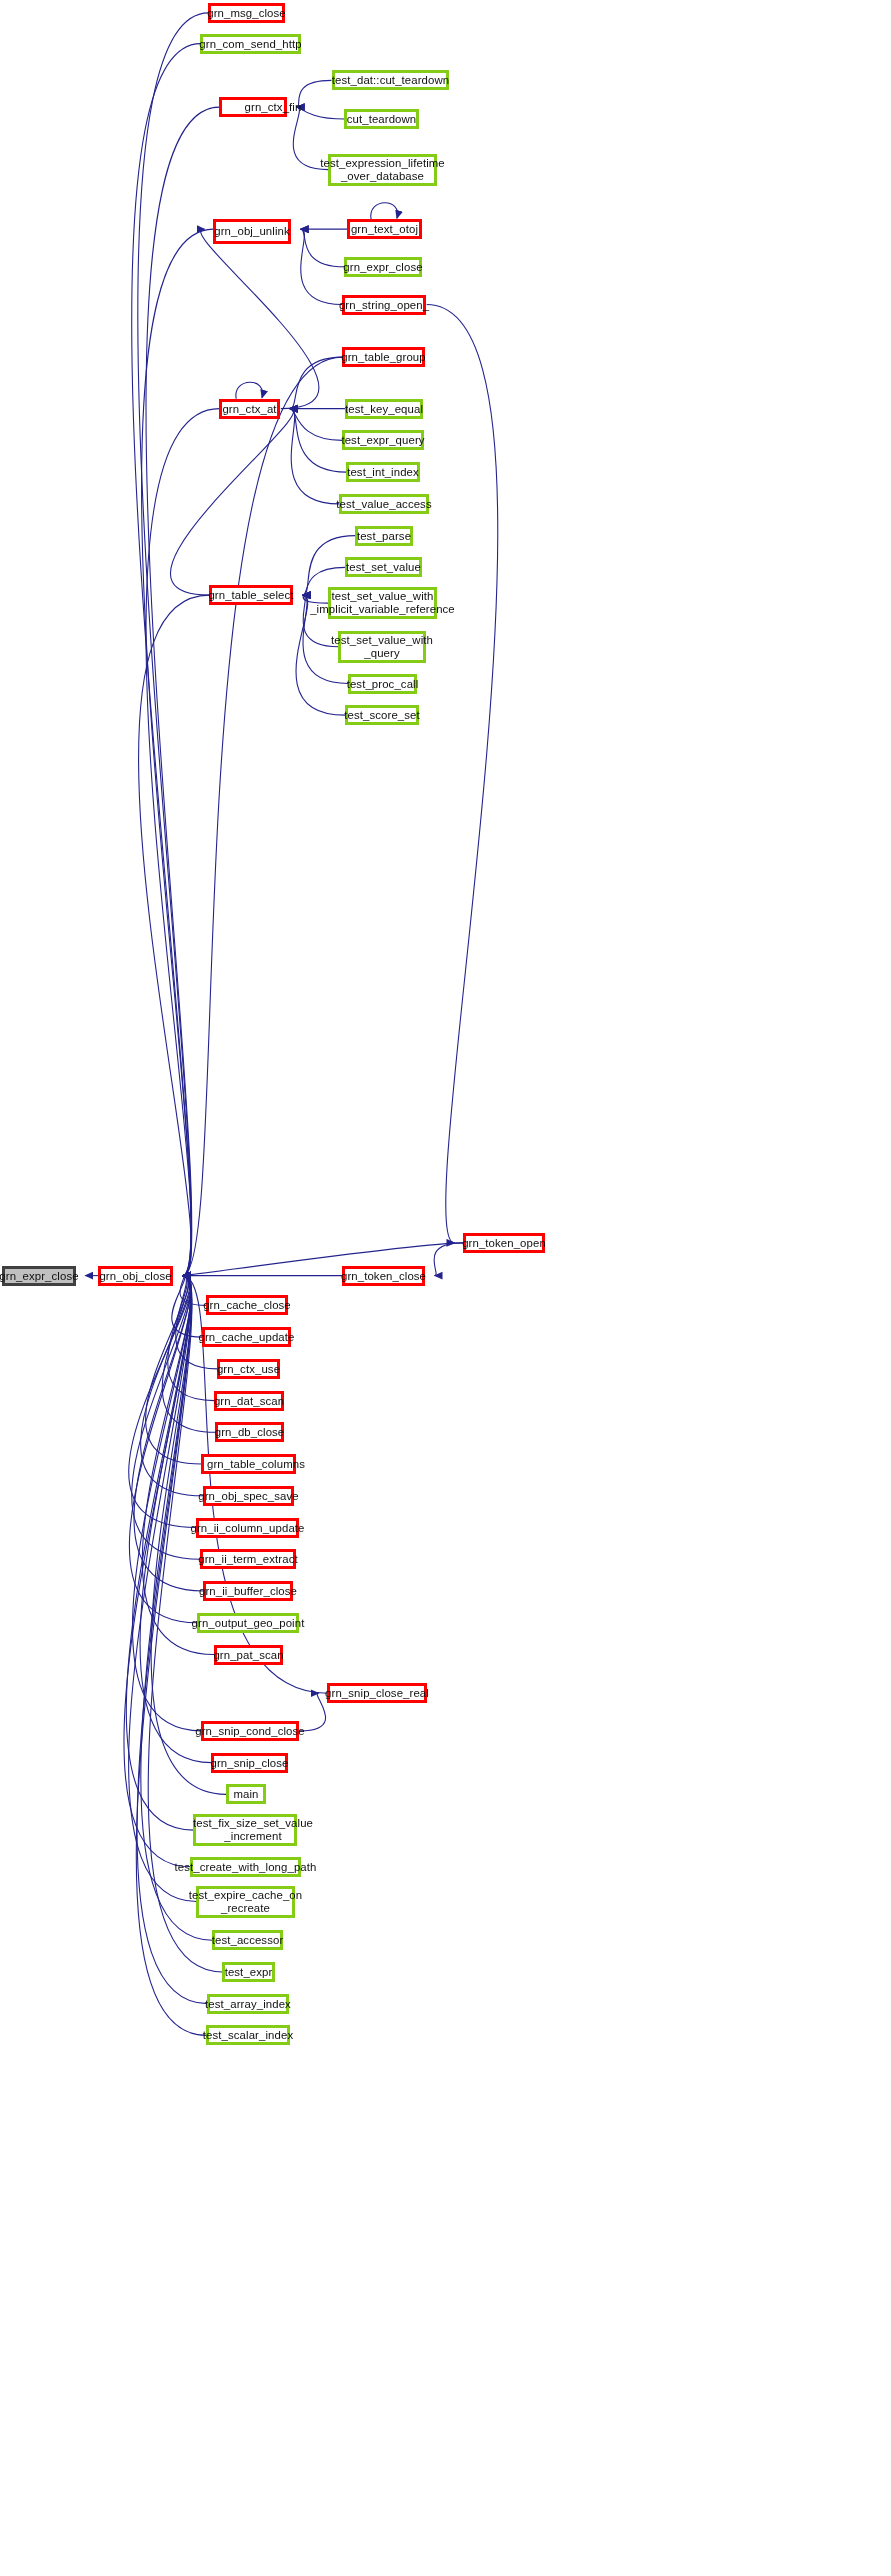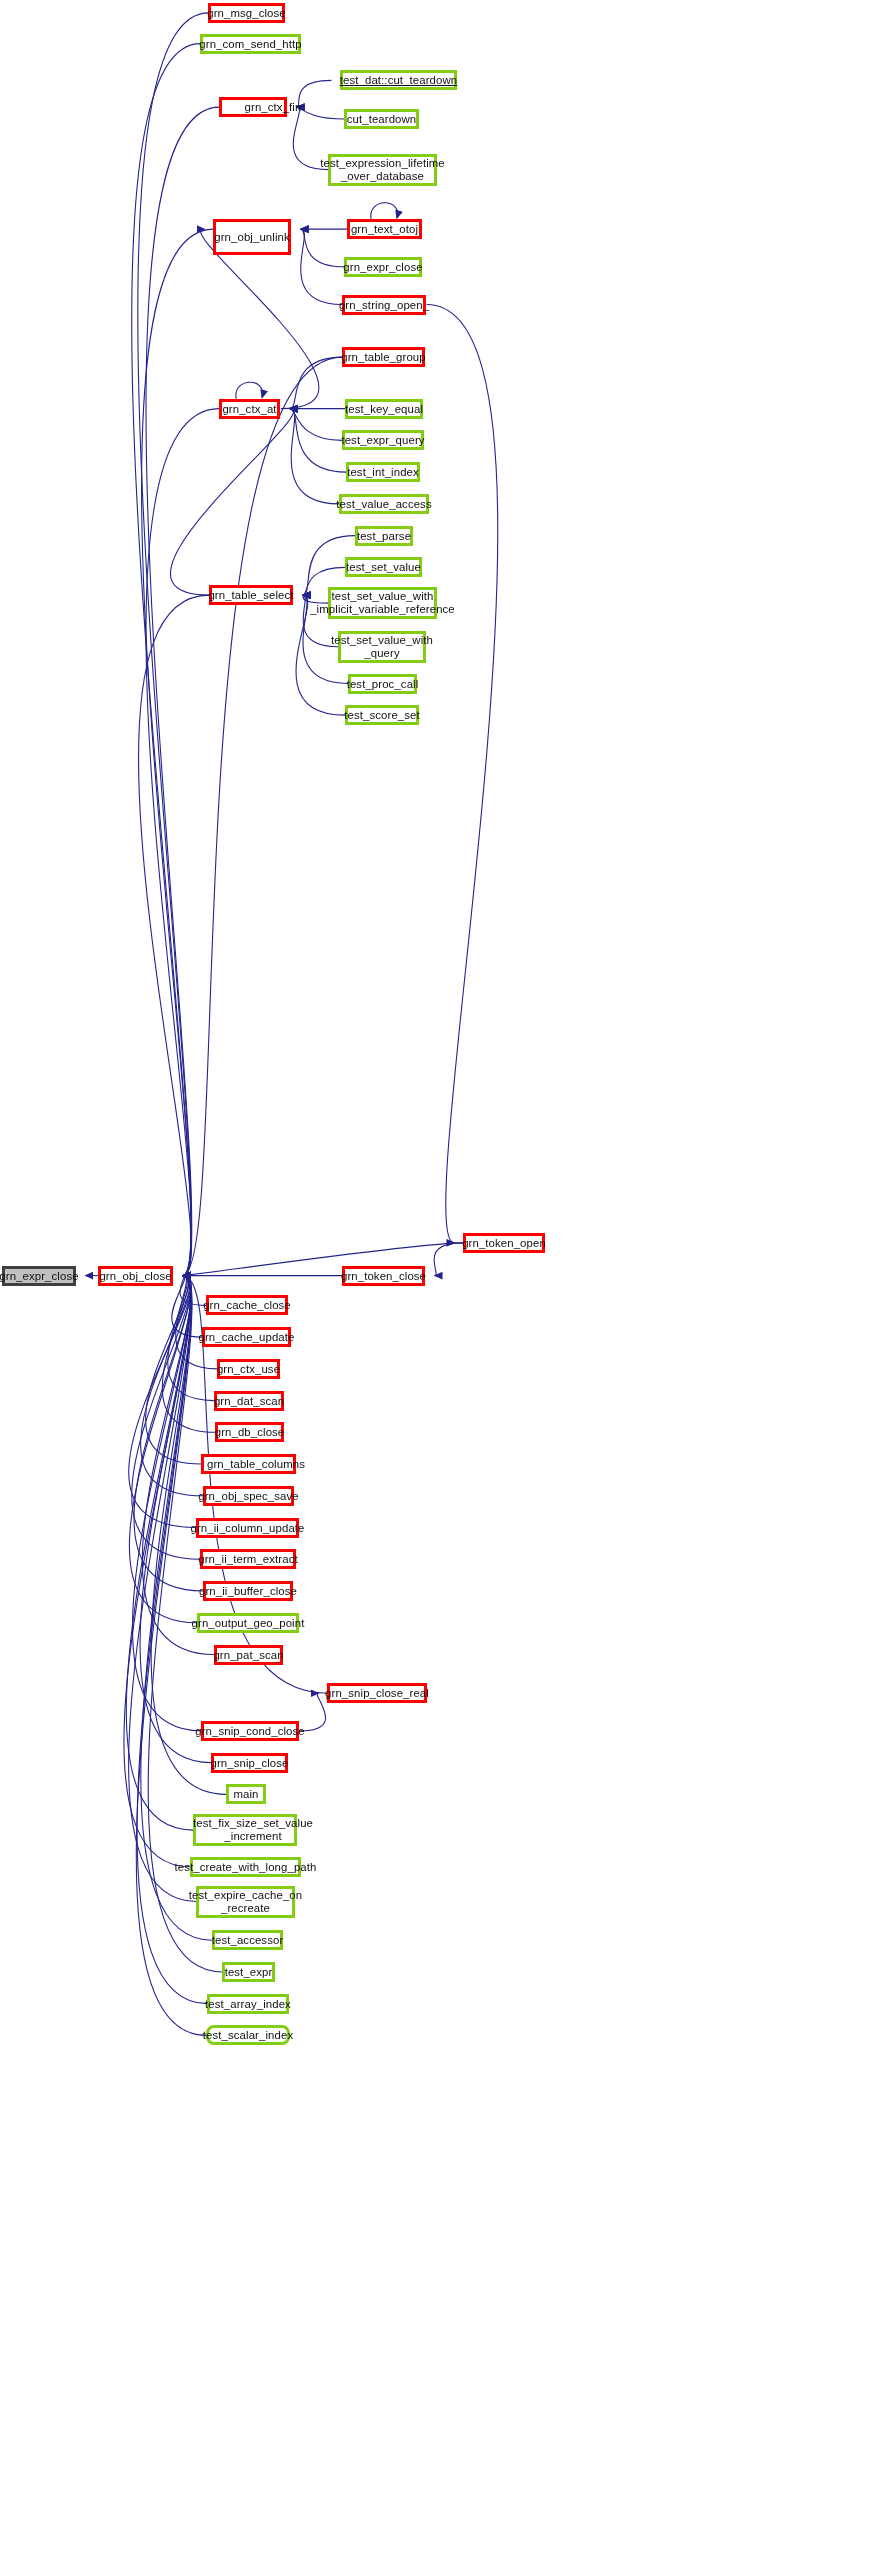--- a/index.html
+++ b/index.html
@@ -116,26 +116,26 @@
         <path d="M214,1956 C44,1956 234.5,1286 184,1286" marker-end="url(#arrow)"></path>
         <path d="M224,1988 C54,1988 234.5,1286 184,1286" marker-end="url(#arrow)"></path>
         <path d="M209,2020 C39,2020 234.5,1286 184,1286" marker-end="url(#arrow)"></path>
         <path d="M208,2052 C38,2052 234.5,1286 184,1286" marker-end="url(#arrow)"></path>
       </g>
   </svg>
 <div class="node current" style="left: 2px; top: 1266px; width: 74px; height: 20px;">grn_expr_close</div>
     <div class="node red" style="left: 98px; top: 1266px; width: 75px; height: 20px;">grn_obj_close</div>
     <div class="node red" style="left: 208px; top: 3px; width: 77px; height: 20px;">grn_msg_close</div>
     <div class="node" style="left: 200px; top: 34px; width: 101px; height: 20px;">grn_com_send_http</div>
-    <div class="node" style="left: 340px; top: 70px; width: 117px; height: 20px; text-decoration: underline;">test_dat::cut_teardown</div>
+    <div class="node" style="left: 332px; top: 70px; width: 117px; height: 20px;">test_dat::cut_teardown</div>
     <div class="node red" style="left: 219px; top: 97px; width: 68px; height: 20px; padding-left: 40px;">grn_ctx_fin</div>
     <div class="node" style="left: 344px; top: 109px; width: 75px; height: 20px;">cut_teardown</div>
     <div class="node" style="left: 328px; top: 154px; width: 109px; height: 32px;">test_expression_lifetime
 _over_database</div>
-    <div class="node red" style="left: 213px; top: 219px; width: 78px; height: 36px;">grn_obj_unlink</div>
+    <div class="node red" style="left: 213px; top: 219px; width: 78px; height: 25px;">grn_obj_unlink</div>
     <div class="node red" style="left: 347px; top: 219px; width: 75px; height: 20px;">grn_text_otoj</div>
     <div class="node" style="left: 344px; top: 257px; width: 78px; height: 20px;">grn_expr_close</div>
     <div class="node red" style="left: 342px; top: 295px; width: 84px; height: 20px;">grn_string_open_</div>
     <div class="node red" style="left: 342px; top: 347px; width: 83px; height: 20px;">grn_table_group</div>
     <div class="node red" style="left: 219px; top: 399px; width: 61px; height: 20px;">grn_ctx_at</div>
     <div class="node" style="left: 345px; top: 399px; width: 78px; height: 20px;">test_key_equal</div>
     <div class="node" style="left: 342px; top: 430px; width: 82px; height: 20px;">test_expr_query</div>
     <div class="node" style="left: 346px; top: 462px; width: 74px; height: 20px;">test_int_index</div>
     <div class="node" style="left: 339px; top: 494px; width: 90px; height: 20px;">test_value_access</div>
     <div class="node" style="left: 355px; top: 526px; width: 58px; height: 20px;">test_parse</div>
@@ -166,15 +166,15 @@
     <div class="node red" style="left: 211px; top: 1753px; width: 77px; height: 20px;">grn_snip_close</div>
     <div class="node" style="left: 226px; top: 1784px; width: 40px; height: 20px;">main</div>
     <div class="node" style="left: 193px; top: 1814px; width: 104px; height: 32px; padding-left: 16px;">test_fix_size_set_value
 _increment</div>
     <div class="node" style="left: 190px; top: 1857px; width: 111px; height: 20px;">test_create_with_long_path</div>
     <div class="node" style="left: 196px; top: 1886px; width: 99px; height: 32px;">test_expire_cache_on
 _recreate</div>
     <div class="node" style="left: 212px; top: 1930px; width: 71px; height: 20px;">test_accessor</div>
     <div class="node" style="left: 222px; top: 1962px; width: 53px; height: 20px;">test_expr</div>
     <div class="node" style="left: 207px; top: 1994px; width: 82px; height: 20px;">test_array_index</div>
-    <div class="node" style="left: 206px; top: 2025px; width: 84px; height: 20px; border-radius: 8px;">test_scalar_index</div>
+    <div class="node" style="left: 206px; top: 2025px; width: 84px; height: 20px;">test_scalar_index</div>
   </div>
 
 
 </body></html>

